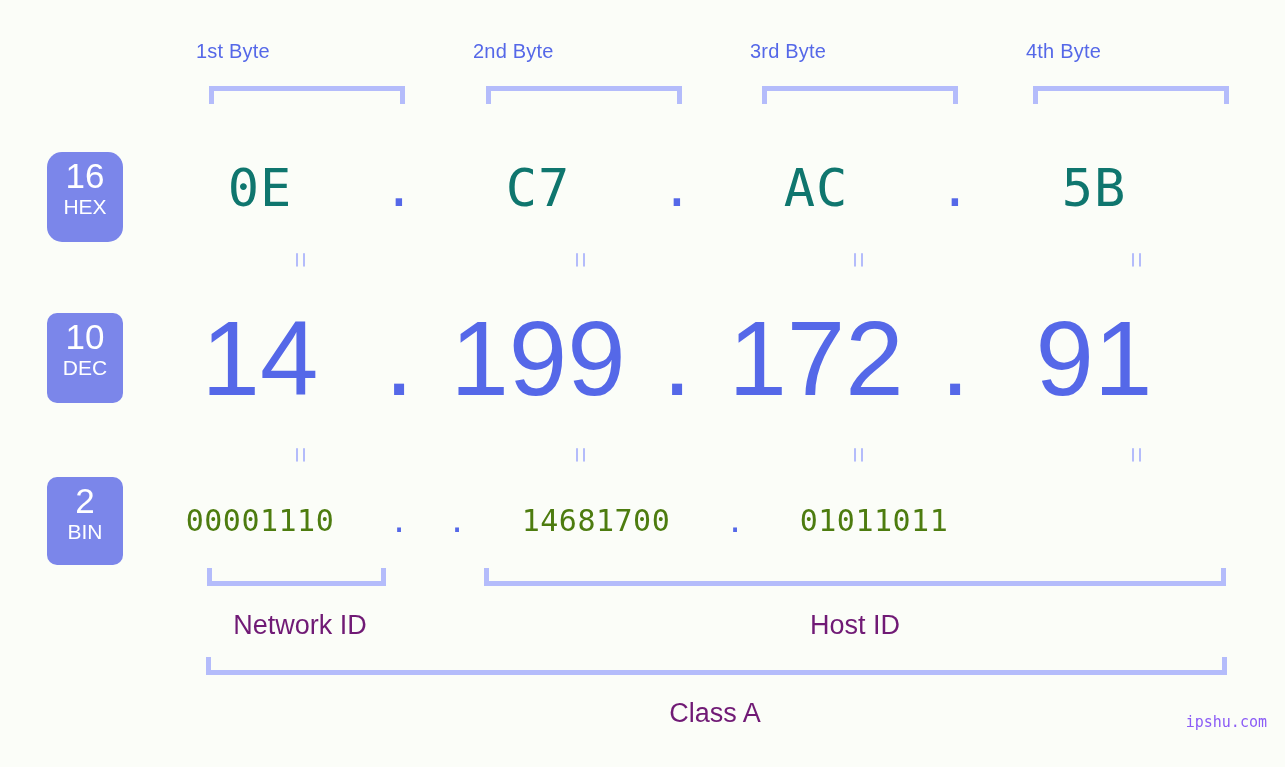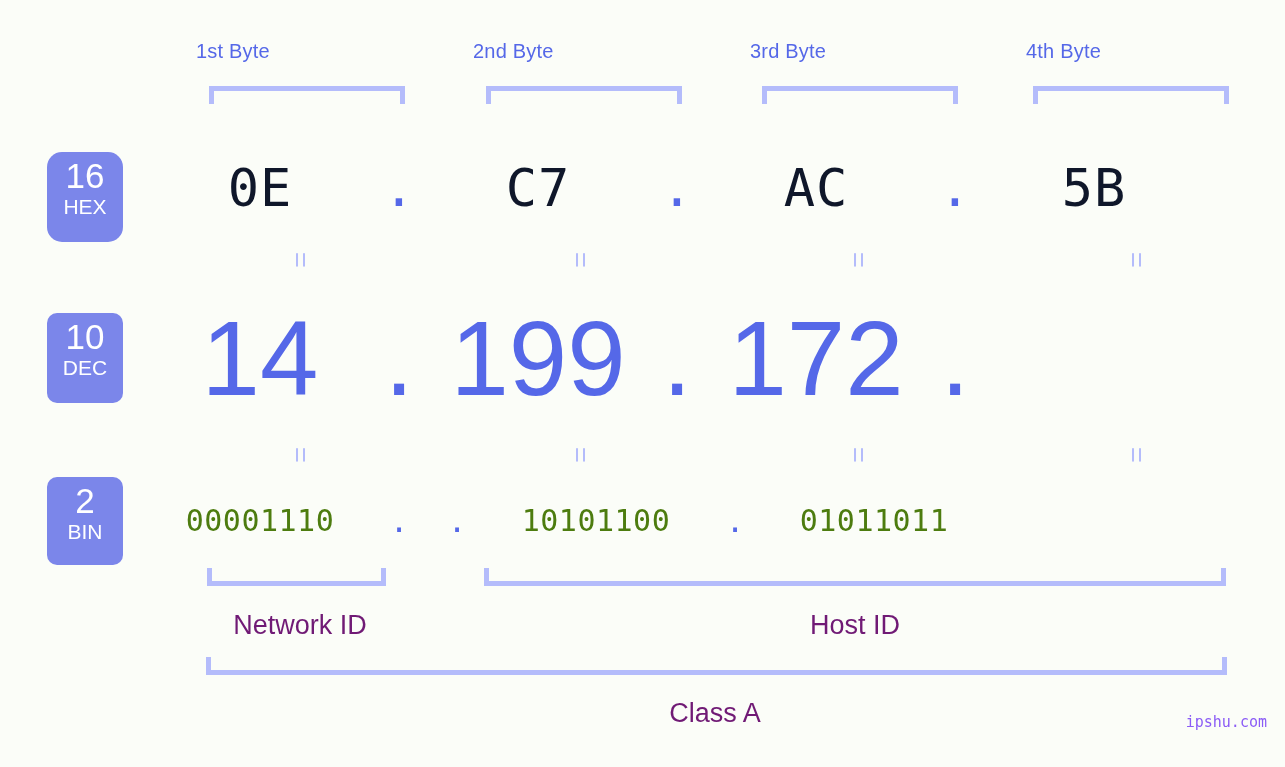--- a/index.html
+++ b/index.html
@@ -98,21 +98,21 @@
     text-align: center;
     white-space: nowrap;
   }
 
   
   #row-hex { top: 150px; height: 76px; }
   #row-hex .cell {
     width: 220px;
     font-size: 52px;
     line-height: 76px;
-    color: #0f172a;
+    color: #0f766e;
     font-family: "DejaVu Sans Mono", monospace;
     letter-spacing: 1px;
   }
   #row-hex .dot {
     width: 58px;
     font-size: 52px;
     line-height: 76px;
     color: #5568e8;
     font-family: "DejaVu Sans Mono", monospace;
   }
@@ -235,32 +235,33 @@
   <div class="eq eq-row-1" style="left:843px;">=</div>
   <div class="eq eq-row-1" style="left:1121px;">=</div>
 
   <div class="row" id="row-dec">
     <div class="cell">14</div>
     <div class="dot">.</div>
     <div class="cell">199</div>
     <div class="dot">.</div>
     <div class="cell">172</div>
     <div class="dot">.</div>
+    <div class="cell">91</div>
   </div>
 
   <div class="eq eq-row-2" style="left:285px;">=</div>
   <div class="eq eq-row-2" style="left:565px;">=</div>
   <div class="eq eq-row-2" style="left:843px;">=</div>
   <div class="eq eq-row-2" style="left:1121px;">=</div>
 
   <div class="row" id="row-bin">
     <div class="cell">00001110</div>
     <div class="dot">.</div>
     <div class="dot">.</div>
-    <div class="cell">10101100</div>
+    <div class="cell">14681700</div>
     <div class="dot">.</div>
     <div class="cell">01011011</div>
   </div>
 
   <div class="bracket bracket-up" style="left:207px; top:568px; width:179px;"></div>
   <div class="bracket bracket-up" style="left:484px; top:568px; width:742px;"></div>
 
   <div class="section-label" id="label-network-id">Network ID</div>
   <div class="section-label" id="label-host-id">Host ID</div>
 

